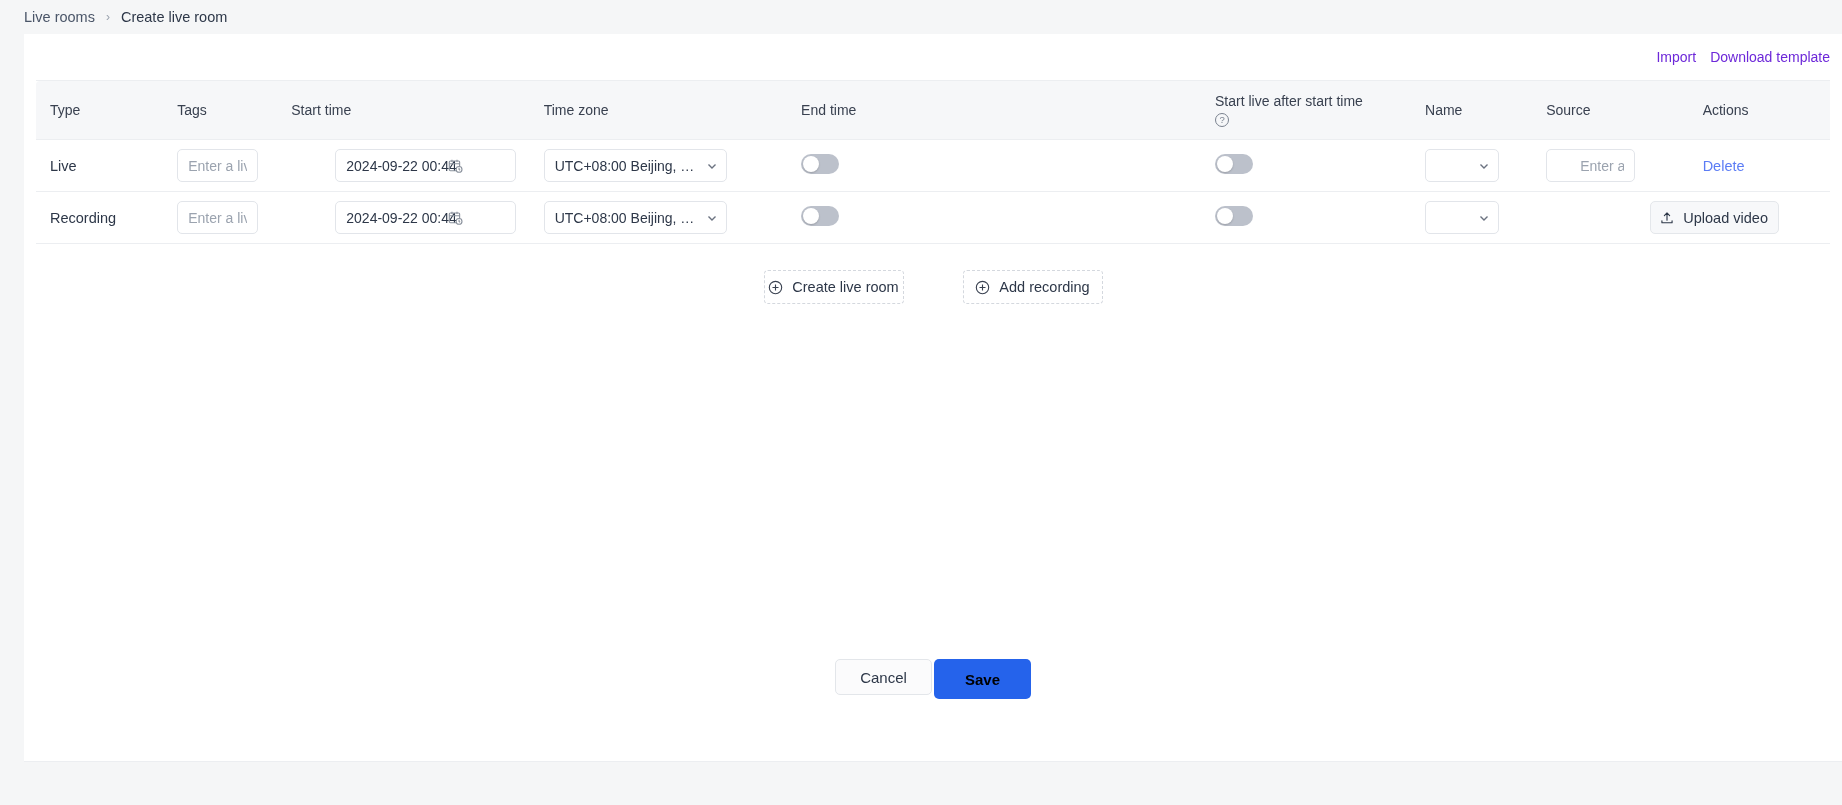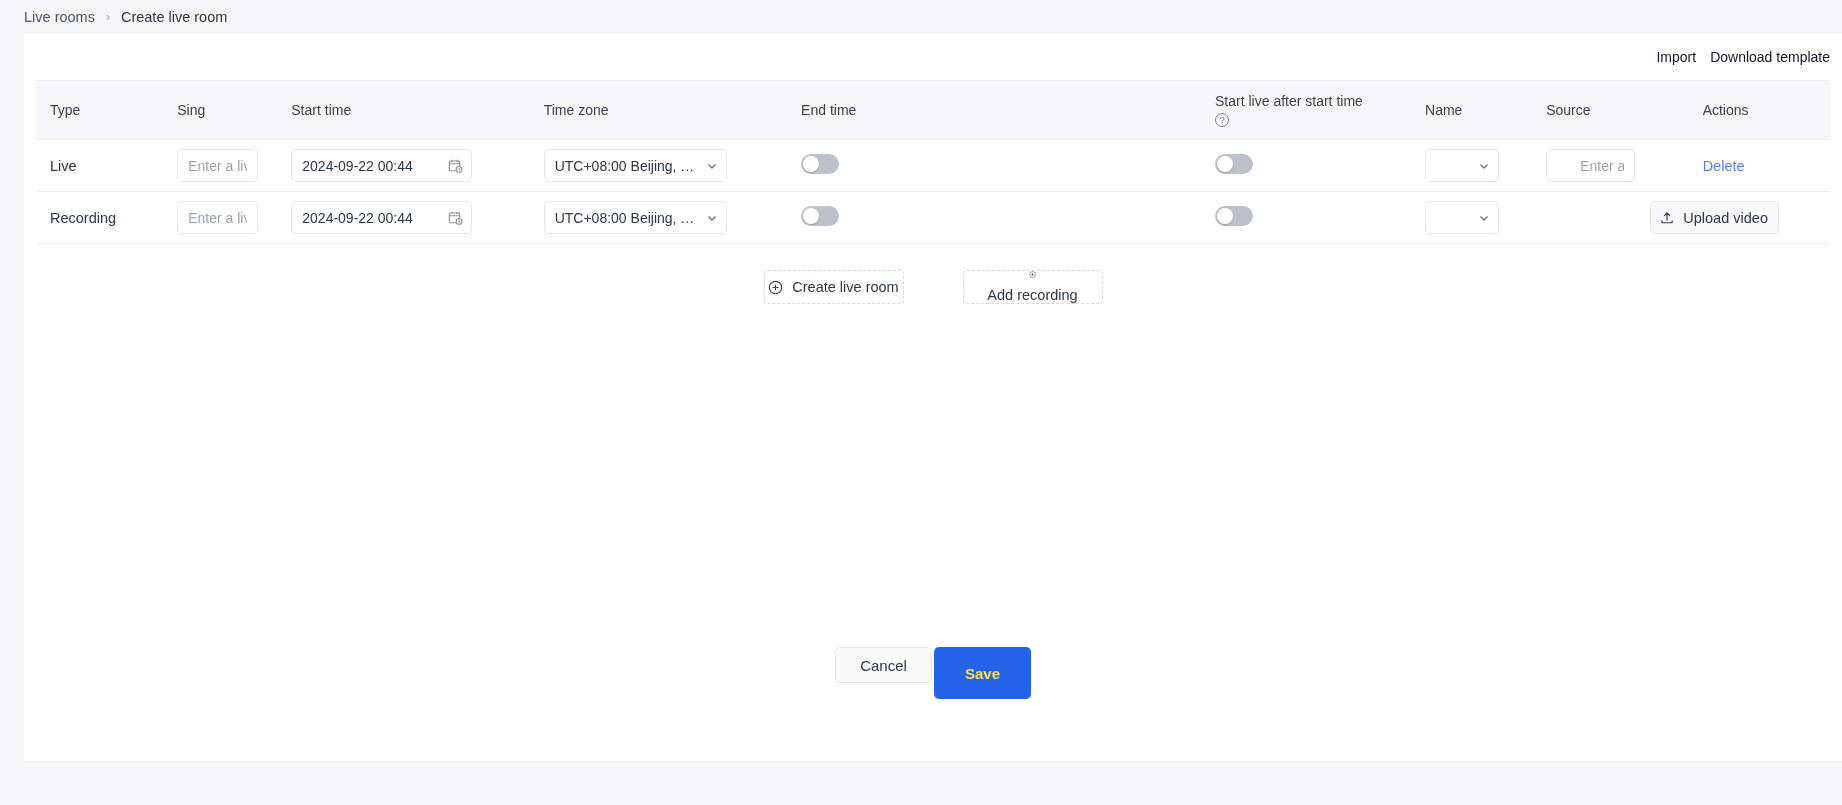--- a/index.html
+++ b/index.html
@@ -70,21 +70,21 @@
   
   .toolbar {
     display: flex;
     justify-content: flex-end;
     align-items: center;
     gap: 14px;
     height: 46px;
     padding-right: 12px;
   }
   .tb-link {
-    color: #0f172a;
+    color: #6d28d9;
     font-size: 14px;
     cursor: pointer;
   }
 
   
   .tbl-wrap { padding: 0 12px; }
   table.grid {
     width: 100%;
     border-collapse: collapse;
     table-layout: fixed;
@@ -152,21 +152,21 @@
   }
   .txt::placeholder { color: #9ba3af; }
   .inp-name { width: 81px; }
   .inp-source { width: 89px; padding-left: 33px; }
 
   .date-field {
     position: relative;
     width: 181px;
     height: 33px;
   }
-  .date-field .txt { width: 181px; padding-right: 28px; }
+  .date-field .txt { width: 181px; padding-right: 28px; margin-left: 44px; }
   .cal-icon {
     position: absolute;
     right: 9px; top: 50%;
     transform: translateY(-50%);
     width: 15px; height: 15px;
     pointer-events: none;
     color: #8b929d;
   }
 
   .select {
@@ -263,21 +263,21 @@
     gap: 9px;
     height: 34px;
     border: 1px dashed #d4d8de;
     border-radius: 4px;
     background: #fff;
     font-size: 14.5px;
     color: #2d3748;
     cursor: pointer;
   }
   .dashed-btn.w1 { width: 140px; }
-  .dashed-btn.w2 { width: 140px; flex-direction: column; }
+  .dashed-btn.w2 { width: 140px; }
   .plus-circ {
     width: 15px; height: 15px;
     color: #394150;
   }
 
   
   .footer {
     position: absolute;
     left: 0; right: 0;
     bottom: 62px;
@@ -289,27 +289,27 @@
     width: 97px; height: 36px;
     background: #fbfbfc;
     border: 1px solid #e3e6ea;
     border-radius: 5px;
     font-size: 15px;
     color: #2d3748;
     cursor: pointer;
     font-family: "Liberation Sans", sans-serif;
   }
   .btn-save {
-    width: 97px; height: 52px;
+    width: 97px; height: 40px;
     background: #2563eb;
     border: none;
     border-radius: 5px;
     font-size: 15px;
     font-weight: bold;
-    color: #fde047;
+    color: #000000;
     cursor: pointer;
     font-family: "Liberation Sans", sans-serif;
   }
 </style>
 </head>
 <body>
 
 <div class="breadcrumb">
   <span class="crumb-link">Live rooms</span>
   <span class="crumb-sep">›</span>
@@ -333,21 +333,21 @@
           <col class="c-tz">
       <col class="c-end">
           <col class="c-live">
           <col class="c-tags">
           <col class="c-source">
           <col class="c-act">
     </colgroup>
     <thead>
       <tr>
         <th>Type</th>
-        <th>Sing</th>
+        <th>Tags</th>
         <th>Start time</th>
         <th>Time zone</th>
         <th>End time</th>
         <th>
           <span class="th-stack">Start live after start time</span>
           <span class="th-help">?</span>
         </th>
         <th>Name</th>
         <th>Source</th>
         <th>Actions</th>

